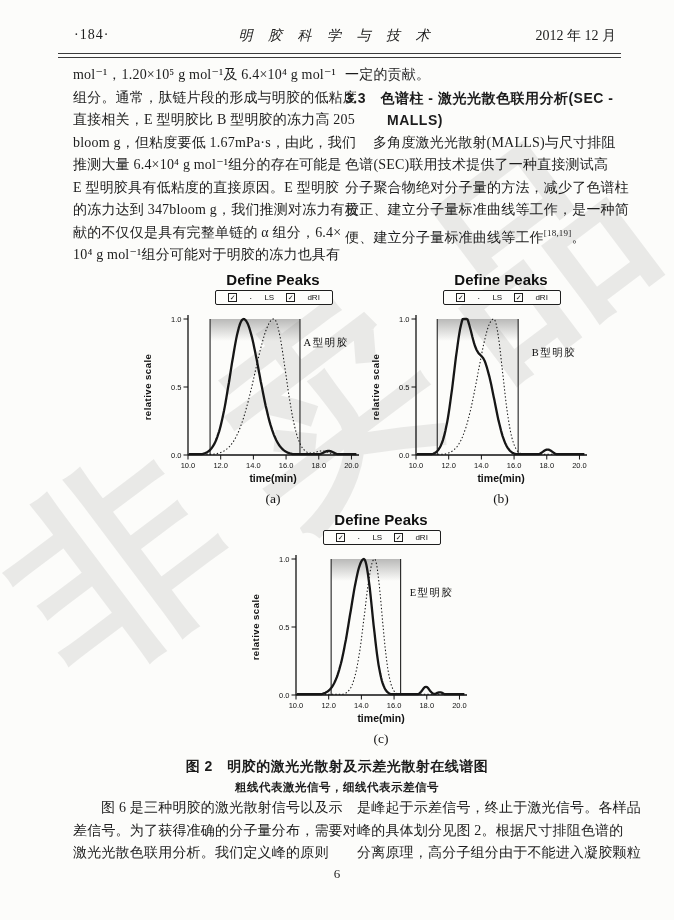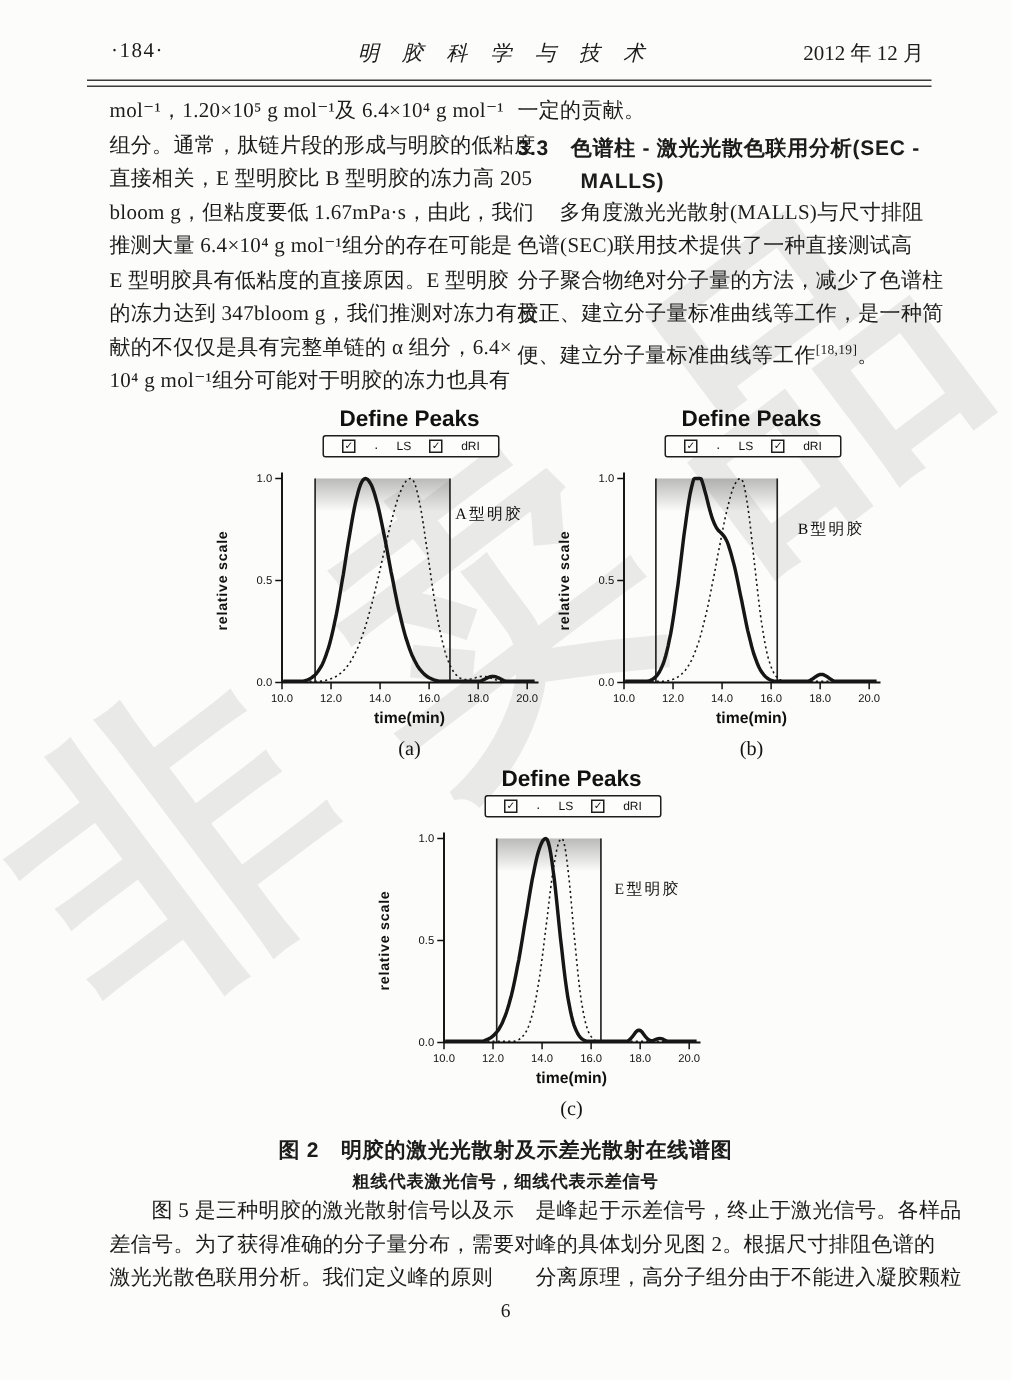--- a/index.html
+++ b/index.html
@@ -223,21 +223,21 @@
         <path d="M50.8 147.2L51.6 147.2L52.5 147.2L53.3 147.2L54.1 147.2L54.9 147.2L55.7 147.2L56.5 147.2L57.4 147.2L58.2 147.2L59.0 147.2L59.8 147.2L60.6 147.2L61.4 147.2L62.3 147.2L63.1 147.2L63.9 147.2L64.7 147.2L65.5 147.2L66.3 147.2L67.2 147.2L68.0 147.2L68.8 147.2L69.6 147.2L70.4 147.2L71.3 147.2L72.1 147.2L72.9 147.2L73.7 147.2L74.5 147.2L75.3 147.2L76.2 147.2L77.0 147.2L77.8 147.2L78.6 147.2L79.4 147.2L80.2 147.2L81.1 147.2L81.9 147.2L82.7 147.2L83.5 147.2L84.3 147.2L85.1 147.2L86.0 147.2L86.8 147.2L87.6 147.2L88.4 147.2L89.2 147.2L90.0 147.2L90.9 147.2L91.7 147.2L92.5 147.2L93.3 147.2L94.1 147.2L95.0 147.2L95.8 147.2L96.6 147.2L97.4 147.1L98.2 146.8L99.0 146.5L99.9 146.1L100.7 145.5L101.5 144.9L102.3 144.1L103.1 143.2L103.9 142.0L104.8 140.7L105.6 139.1L106.4 137.2L107.2 135.0L108.0 132.5L108.8 129.6L109.7 126.3L110.5 122.7L111.3 118.6L112.1 114.1L112.9 109.2L113.8 103.8L114.6 98.1L115.4 92.1L116.2 85.7L117.0 79.1L117.8 72.4L118.7 65.5L119.5 58.7L120.3 51.9L121.1 45.3L121.9 39.1L122.7 33.3L123.6 28.0L124.4 23.3L125.2 19.3L126.0 16.2L126.8 13.9L127.6 12.5L128.5 12.0L129.3 12.8L130.1 15.3L130.9 19.3L131.7 24.8L132.5 31.4L133.4 39.1L134.2 47.5L135.0 56.4L135.8 65.5L136.6 74.6L137.5 83.6L138.3 92.1L139.1 100.1L139.9 107.4L140.7 114.1L141.5 120.0L142.4 125.2L143.2 129.6L144.0 133.4L144.8 136.5L145.6 139.1L146.4 141.1L147.3 142.8L148.1 144.1L148.9 145.1L149.7 145.9L150.5 146.5L151.3 146.9L152.2 147.2L153.0 147.2L153.8 147.2L154.6 147.2L155.4 147.2L156.3 147.2L157.1 147.2L157.9 147.2L158.7 147.2L159.5 147.2L160.3 147.2L161.2 147.2L162.0 147.2L162.8 147.2L163.6 147.2L164.4 147.2L165.2 147.2L166.1 147.2L166.9 147.2L167.7 147.2L168.5 147.2L169.3 147.2L170.1 147.2L171.0 147.2L171.8 147.2L172.6 147.2L173.4 147.2L174.2 147.2L175.0 147.2L175.9 147.2L176.7 147.2L177.5 147.2L178.3 147.2L179.1 147.2L180.0 147.2L180.8 147.2L181.6 147.2L182.4 147.2L183.2 147.2L184.0 147.2L184.9 147.2L185.7 147.2L186.5 147.2L187.3 147.2L188.1 147.2L188.9 147.2L189.8 147.2L190.6 147.2L191.4 147.2L192.2 147.2L193.0 147.2L193.8 147.2L194.7 147.2L195.5 147.2L196.3 147.2L197.1 147.2L197.9 147.2L198.8 147.2L199.6 147.2L200.4 147.2L201.2 147.2L202.0 147.2L202.8 147.2L203.7 147.2L204.5 147.2L205.3 147.2L206.1 147.2L206.9 147.2L207.7 147.2L208.6 147.2L209.4 147.2L210.2 147.2L211.0 147.2L211.8 147.2L212.6 147.2L213.5 147.2L214.3 147.2L215.1 147.2L215.9 147.2L216.7 147.2L217.5 147.2L218.4 147.2" fill="none" stroke="#161616" stroke-width="1.05" stroke-dasharray="1.4 2.1"></path>
         <path d="M50.8 147.2L51.6 147.2L52.5 147.2L53.3 147.2L54.1 147.2L54.9 147.2L55.7 147.2L56.5 147.2L57.4 147.2L58.2 147.2L59.0 147.2L59.8 147.2L60.6 147.2L61.4 147.2L62.3 147.2L63.1 147.2L63.9 147.2L64.7 147.2L65.5 147.2L66.3 147.2L67.2 147.2L68.0 147.2L68.8 147.2L69.6 147.2L70.4 147.2L71.3 147.2L72.1 147.2L72.9 147.2L73.7 147.2L74.5 147.2L75.3 147.1L76.2 146.9L77.0 146.7L77.8 146.4L78.6 146.1L79.4 145.8L80.2 145.3L81.1 144.8L81.9 144.3L82.7 143.6L83.5 142.9L84.3 142.0L85.1 141.1L86.0 140.0L86.8 138.7L87.6 137.3L88.4 135.8L89.2 134.1L90.0 132.1L90.9 130.0L91.7 127.7L92.5 125.2L93.3 122.5L94.1 119.5L95.0 116.3L95.8 112.9L96.6 109.3L97.4 105.4L98.2 101.4L99.0 97.1L99.9 92.7L100.7 88.1L101.5 83.3L102.3 78.5L103.1 73.5L103.9 68.5L104.8 63.5L105.6 58.5L106.4 53.5L107.2 48.7L108.0 43.9L108.8 39.4L109.7 35.1L110.5 31.0L111.3 27.3L112.1 23.8L112.9 20.8L113.8 18.2L114.6 16.0L115.4 14.3L116.2 13.0L117.0 12.3L117.8 12.0L118.7 12.6L119.5 14.5L120.3 17.5L121.1 21.7L121.9 26.8L122.7 32.9L123.6 39.6L124.4 46.8L125.2 54.5L126.0 62.3L126.8 70.3L127.6 78.1L128.5 85.7L129.3 93.0L130.1 99.9L130.9 106.4L131.7 112.2L132.5 117.6L133.4 122.4L134.2 126.6L135.0 130.3L135.8 133.5L136.6 136.2L137.5 138.5L138.3 140.4L139.1 142.0L139.9 143.3L140.7 144.4L141.5 145.2L142.4 145.9L143.2 146.4L144.0 146.8L144.8 147.1L145.6 147.2L146.4 147.2L147.3 147.2L148.1 147.2L148.9 147.2L149.7 147.2L150.5 147.2L151.3 147.2L152.2 147.2L153.0 147.2L153.8 147.2L154.6 147.2L155.4 147.2L156.3 147.2L157.1 147.2L157.9 147.2L158.7 147.2L159.5 147.2L160.3 147.2L161.2 147.2L162.0 147.2L162.8 147.2L163.6 147.2L164.4 147.2L165.2 147.2L166.1 147.2L166.9 147.2L167.7 147.2L168.5 147.2L169.3 147.2L170.1 147.2L171.0 147.2L171.8 147.2L172.6 147.0L173.4 146.4L174.2 145.7L175.0 144.8L175.9 143.7L176.7 142.6L177.5 141.5L178.3 140.6L179.1 140.0L180.0 139.8L180.8 140.0L181.6 140.6L182.4 141.5L183.2 142.6L184.0 143.7L184.9 144.7L185.7 145.6L186.5 146.2L187.3 146.6L188.1 146.8L188.9 146.8L189.8 146.6L190.6 146.2L191.4 145.9L192.2 145.6L193.0 145.4L193.8 145.3L194.7 145.4L195.5 145.6L196.3 145.9L197.1 146.4L197.9 146.8L198.8 147.1L199.6 147.2L200.4 147.2L201.2 147.2L202.0 147.2L202.8 147.2L203.7 147.2L204.5 147.2L205.3 147.2L206.1 147.2L206.9 147.2L207.7 147.2L208.6 147.2L209.4 147.2L210.2 147.2L211.0 147.2L211.8 147.2L212.6 147.2L213.5 147.2L214.3 147.2L215.1 147.2L215.9 147.2L216.7 147.2L217.5 147.2L218.4 147.2" fill="none" stroke="#161616" stroke-width="2.3" stroke-linejoin="round"></path>
       </svg>
     <div class="sub">(c)</div>
   </div>
 
   <div class="abs cap cap-main">图 2　明胶的激光光散射及示差光散射在线谱图</div>
   <div class="abs cap cap-note">粗线代表激光信号，细线代表示差信号</div>
 
   <div class="abs col" style="left:73px;top:797px;width:284px;">
-    <div class="line indent">图 5 是三种明胶的激光散射信号以及示</div>
+    <div class="line indent">图 6 是三种明胶的激光散射信号以及示</div>
     <div class="line">差信号。为了获得准确的分子量分布，需要对</div>
     <div class="line">激光光散色联用分析。我们定义峰的原则</div>
   </div>
 
   <div class="abs col" style="left:357px;top:797px;width:266px;">
     <div class="line">是峰起于示差信号，终止于激光信号。各样品</div>
     <div class="line">峰的具体划分见图 2。根据尺寸排阻色谱的</div>
     <div class="line">分离原理，高分子组分由于不能进入凝胶颗粒</div>
   </div>
 

